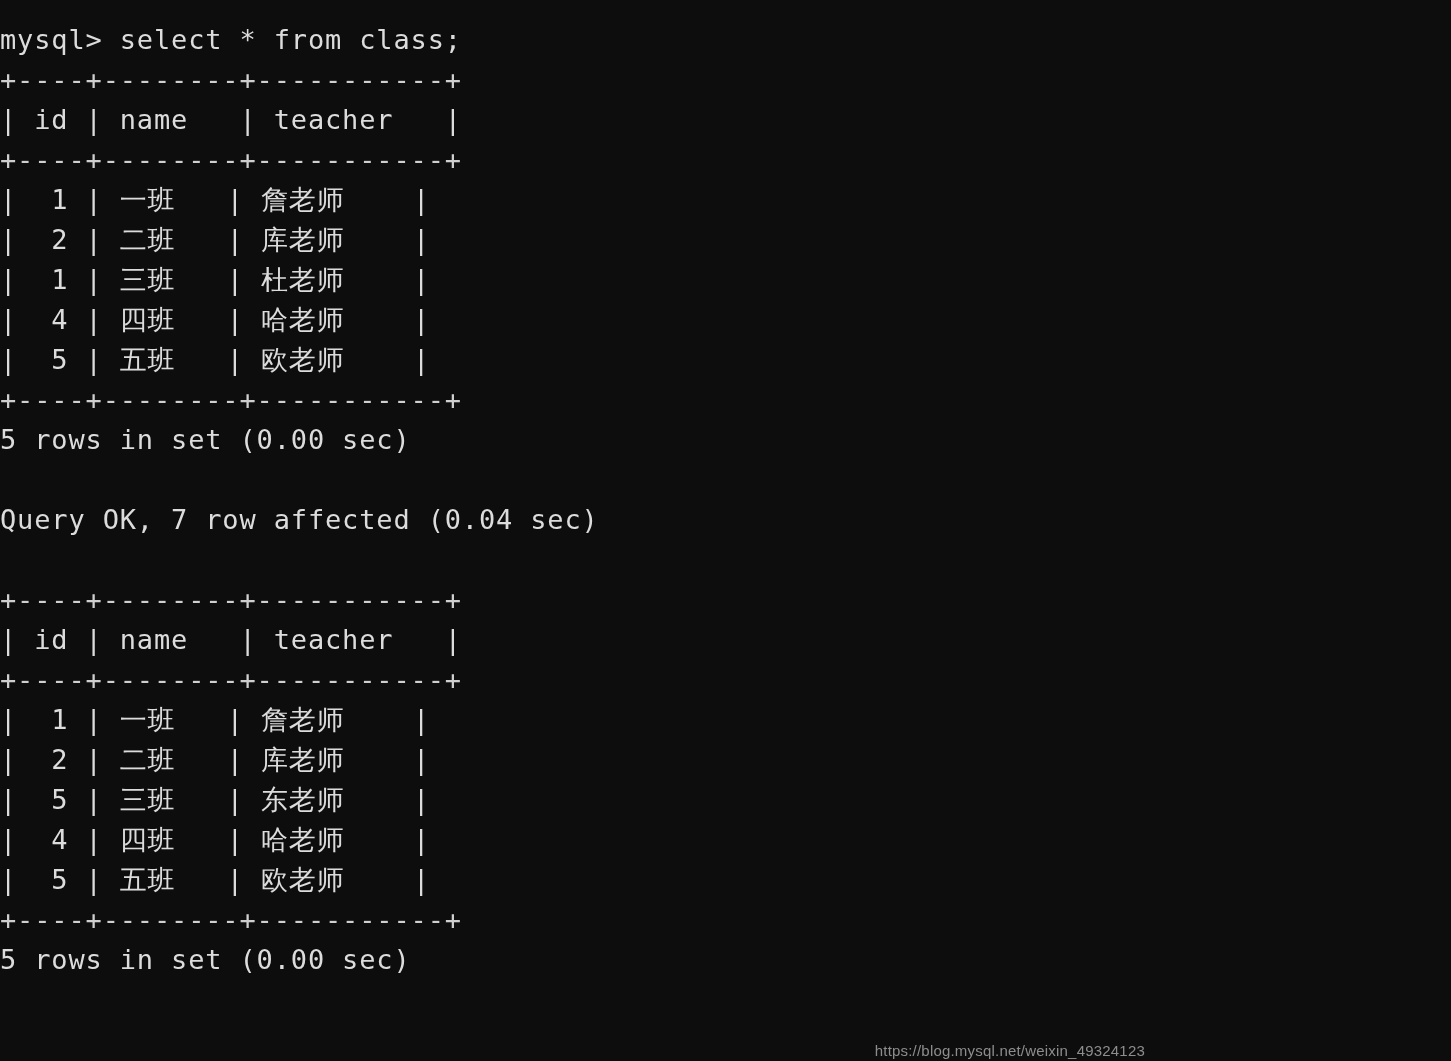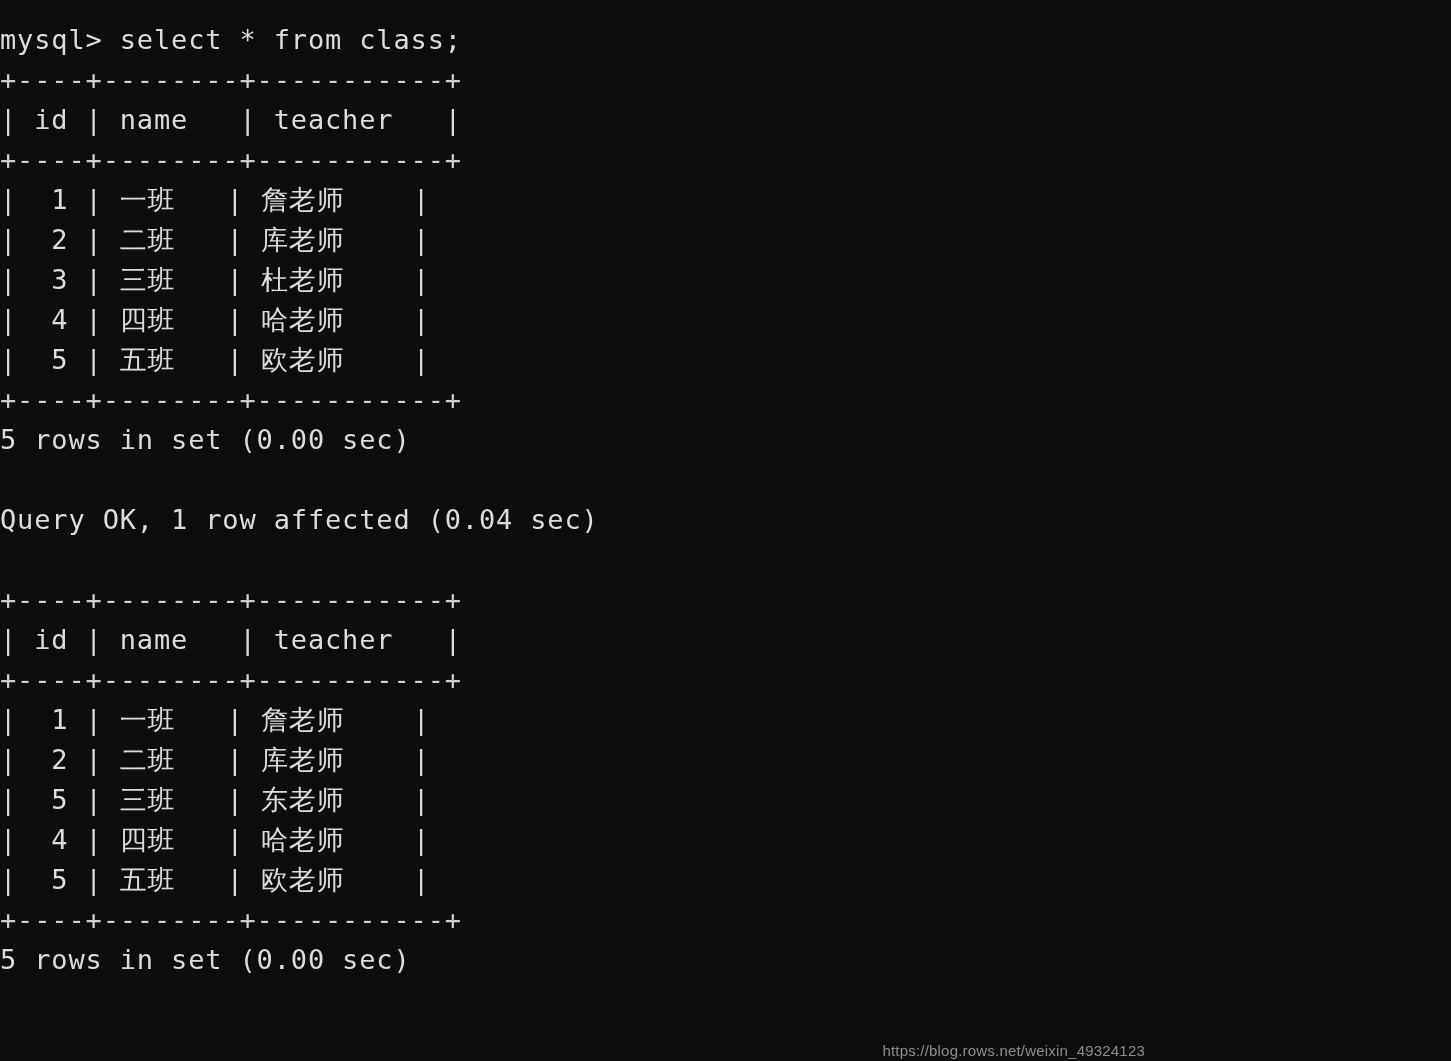--- a/index.html
+++ b/index.html
@@ -70,37 +70,37 @@
 
 <div id="terminal">
   <div class="lines-wrap">
 
     <span class="line">mysql&gt; select * from class;</span>
     <span class="line rule">+----+--------+-----------+</span>
     <span class="line">| id | name   | teacher   |</span>
     <span class="line rule">+----+--------+-----------+</span>
     <span class="line">|  1 | 一班   | 詹老师    |</span>
     <span class="line">|  2 | 二班   | 库老师    |</span>
-    <span class="line">|  3 | 三班   | 杜老师    |</span>
+    <span class="line">|  1 | 三班   | 杜老师    |</span>
     <span class="line">|  4 | 四班   | 哈老师    |</span>
     <span class="line">|  5 | 五班   | 欧老师    |</span>
     <span class="line rule">+----+--------+-----------+</span>
     <span class="line">5 rows in set (0.00 sec)</span>
     <span class="line blank"></span>
 
-    <span class="line">Query OK, 1 row affected (0.04 sec)</span>
+    <span class="line">Query OK, 7 row affected (0.04 sec)</span>
     <span class="line blank"></span>
 
     <span class="line rule">+----+--------+-----------+</span>
     <span class="line">| id | name   | teacher   |</span>
     <span class="line rule">+----+--------+-----------+</span>
     <span class="line">|  1 | 一班   | 詹老师    |</span>
     <span class="line">|  2 | 二班   | 库老师    |</span>
     <span class="line">|  5 | 三班   | 东老师    |</span>
     <span class="line">|  4 | 四班   | 哈老师    |</span>
     <span class="line">|  5 | 五班   | 欧老师    |</span>
     <span class="line rule">+----+--------+-----------+</span>
     <span class="line">5 rows in set (0.00 sec)</span>
 
   </div>
 
-  <div class="watermark">https://blog.rows.net/weixin_49324123</div>
+  <div class="watermark">https://blog.mysql.net/weixin_49324123</div>
 </div>
 
 </body></html>

